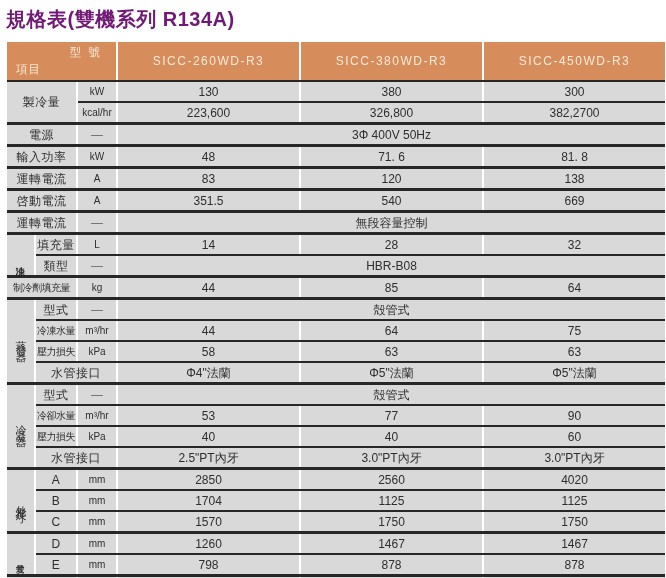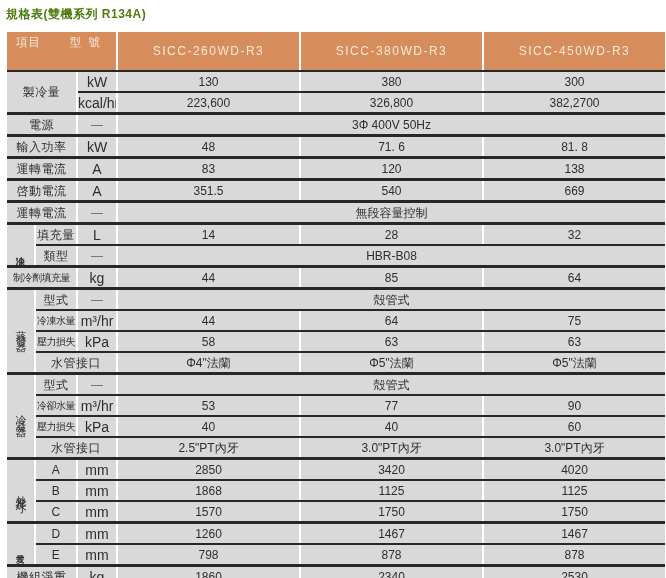--- a/index.html
+++ b/index.html
@@ -1,35 +1,35 @@
 <!DOCTYPE html>
 <html><head>
 <meta charset="utf-8">
 <style>
   html,body{margin:0;padding:0;background:#ffffff;}
   body{width:666px;height:578px;overflow:hidden;font-family:"Liberation Sans",sans-serif;}
   .page{padding:4px 4px 0 4px;}
-  .title{font-size:12px;font-weight:bold;color:#4d7c0f;margin:2px 0 9px 2px;letter-spacing:0.5px;}
+  .title{font-size:20px;font-weight:bold;color:#701a75;margin:2px 0 9px 2px;letter-spacing:0.5px;}
   table.t{border-collapse:collapse;table-layout:fixed;width:658px;margin-left:3px;}
   td{background:#d9d9d9;border-right:2px solid #ffffff;border-bottom:2px solid #272727;
      height:19px;padding:0;text-align:center;vertical-align:middle;
      font-size:12px;color:#2e2e2e;line-height:1;overflow:hidden;white-space:nowrap;}
   td.lastc{border-right:none;}
   tr.s td{border-bottom-width:3px;}
   td.bb{border-bottom-width:3px;}
   tr.hdr td{background:#d78c5b;color:#f5ead9;border-bottom:2px solid #272727;height:38px;
      font-size:12px;letter-spacing:1.5px;}
   td.corner{position:relative;background-color:#d78c5b;
      background-image:linear-gradient(to bottom right,rgba(0,0,0,0) calc(50% - 1.1px),
        #f5ead9 calc(50% - 1.1px),#f5ead9 calc(50% + 1.1px),rgba(0,0,0,0) calc(50% + 1.1px));}
   .c-top{position:absolute;top:5px;right:14px;font-size:11.5px;letter-spacing:2px;}
-  .c-bot{position:absolute;bottom:22px;left:9px;font-size:11.5px;letter-spacing:1px;}
+  .c-bot{position:absolute;bottom:5px;left:9px;font-size:11.5px;letter-spacing:1px;}
   .lbl{font-size:12px;letter-spacing:0.5px;margin-top:24px;}
   .sq{font-size:10px;letter-spacing:-0.5px;}
-  .unit{font-size:14px;letter-spacing:0;}
+  .unit{font-size:10px;letter-spacing:0;}
   .dash{color:#6a6a6a;}
   .vt{writing-mode:vertical-rl;text-orientation:upright;display:inline-block;line-height:1;}
   .v2{font-size:9.5px;letter-spacing:0px;}
   .v3{font-size:11px;letter-spacing:6px;}
   .v34{font-size:11px;letter-spacing:2px;}
   .v24{font-size:8.5px;letter-spacing:0px;}
 </style>
 </head>
 <body>
 
@@ -181,27 +181,27 @@
       <td>2.5"PT內牙</td>
       <td>3.0"PT內牙</td>
       <td class="lastc">3.0"PT內牙</td>
     </tr>
 
     <tr>
       <td rowspan="3" class="bb"><span class="vt v34">外形尺寸</span></td>
       <td class="lbl">A</td>
       <td class="unit">mm</td>
       <td>2850</td>
-      <td>3420</td>
+      <td>2560</td>
       <td class="lastc">4020</td>
     </tr>
     <tr>
       <td class="lbl">B</td>
       <td class="unit">mm</td>
-      <td>1868</td>
+      <td>1704</td>
       <td>1125</td>
       <td class="lastc">1125</td>
     </tr>
     <tr class="s">
       <td class="lbl">C</td>
       <td class="unit">mm</td>
       <td>1570</td>
       <td>1750</td>
       <td class="lastc">1750</td>
     </tr>

